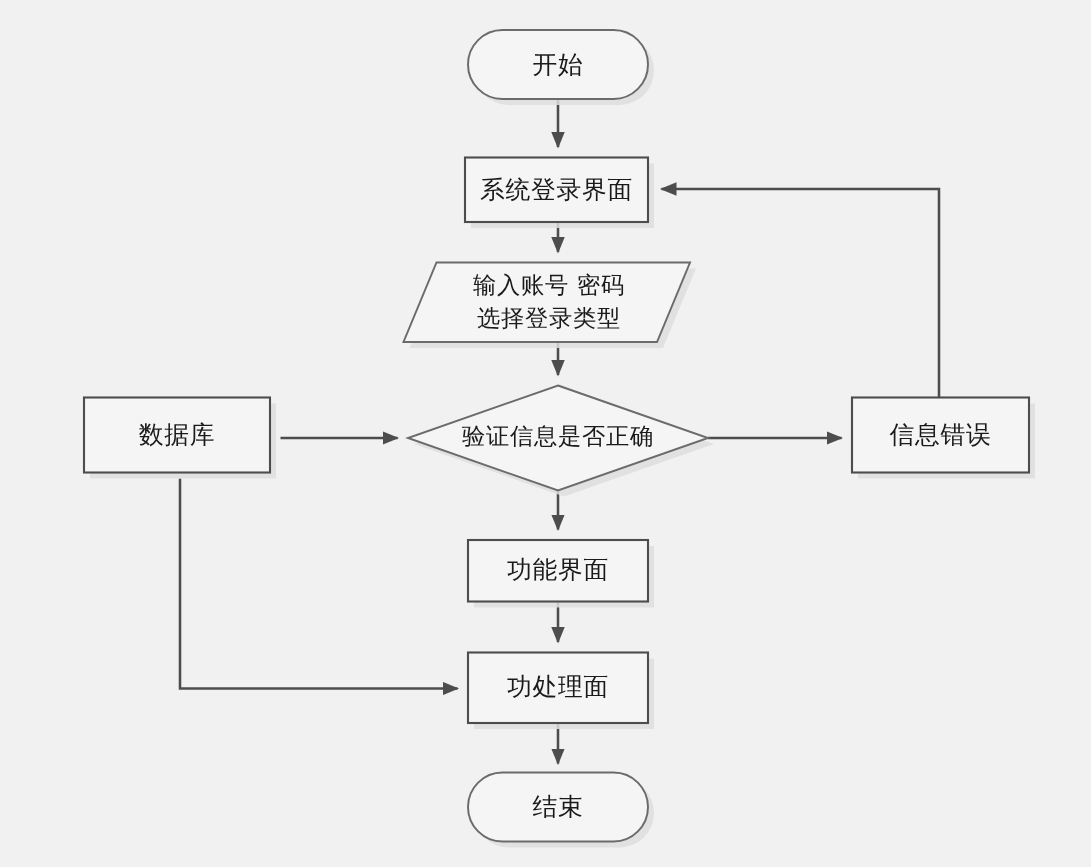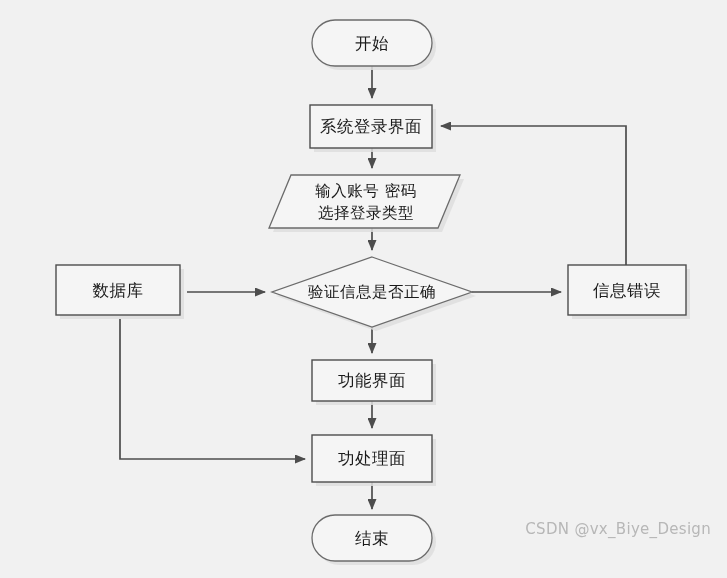--- a/index.html
+++ b/index.html
@@ -151,14 +151,13 @@
       <text class="node-label" x="372" y="459">功处理面</text>
     </g>
 
     <g>
       <rect class="shadow-layer" x="316" y="519" width="120" height="46" rx="23" ry="23"></rect>
       <rect class="node-shape soft" x="312" y="515" width="120" height="46" rx="23" ry="23"></rect>
       <text class="node-label" x="372" y="539">结束</text>
     </g>
   </svg>
 
-  <div class="watermark">CSDN @vx_Biye_Design</div>
 </div>
 
 </body></html>

